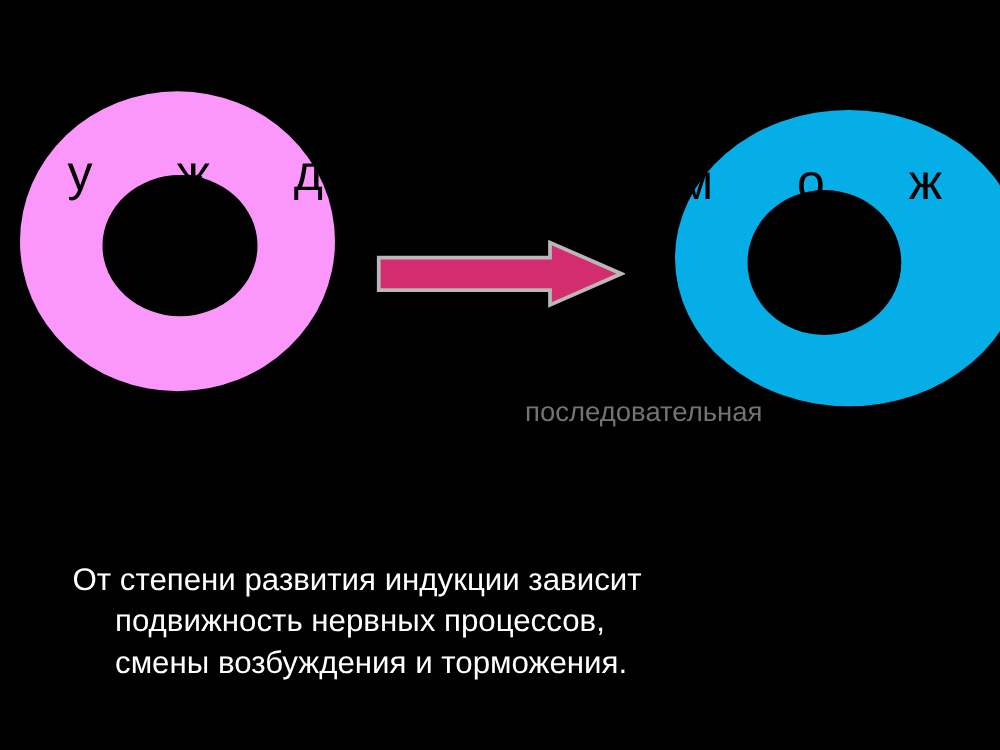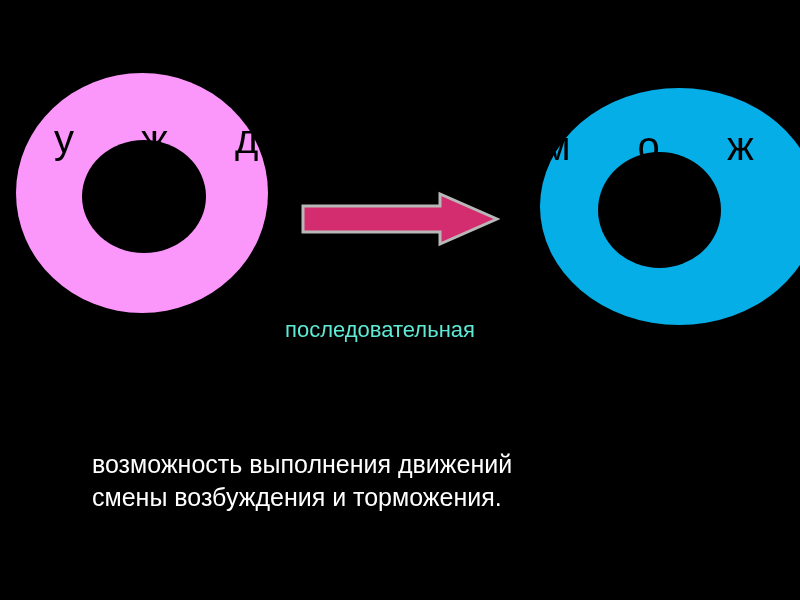--- a/index.html
+++ b/index.html
@@ -84,22 +84,22 @@
     width: 200px;
     height: 58px;
   }
 
   
   #caption {
     position: absolute;
     left: 150px;
     top: 316px;
     width: 460px;
-    text-align: center;
-    color: #5eead4;
+    text-align: right;
+    color: #737373;
     font-size: 22px;
     line-height: 1.28;
     font-family: "Liberation Sans", sans-serif;
   }
   .caption-line { display: block; }
 
   
   #body-text {
     position: absolute;
     left: 58px;
@@ -131,17 +131,18 @@
 
   <svg id="arrow" viewBox="0 0 200 58" xmlns="http://www.w3.org/2000/svg">
     <polygon points="3,16 140,16 140,4 197,29 140,54 140,42 3,42" fill="#D32C6F" stroke="#B8B8B8" stroke-width="3" stroke-linejoin="miter"></polygon>
   </svg>
 
   <div id="caption">
     <span class="caption-line">последовательная</span>
   </div>
 
   <div id="body-text">
-    <span class="body-line indent">возможность выполнения движений</span>
+    <span class="body-line">От степени развития индукции зависит</span>
+    <span class="body-line indent">подвижность нервных процессов,</span>
     <span class="body-line indent">смены возбуждения и торможения.</span>
   </div>
 
 </div>
 
 </body></html>

